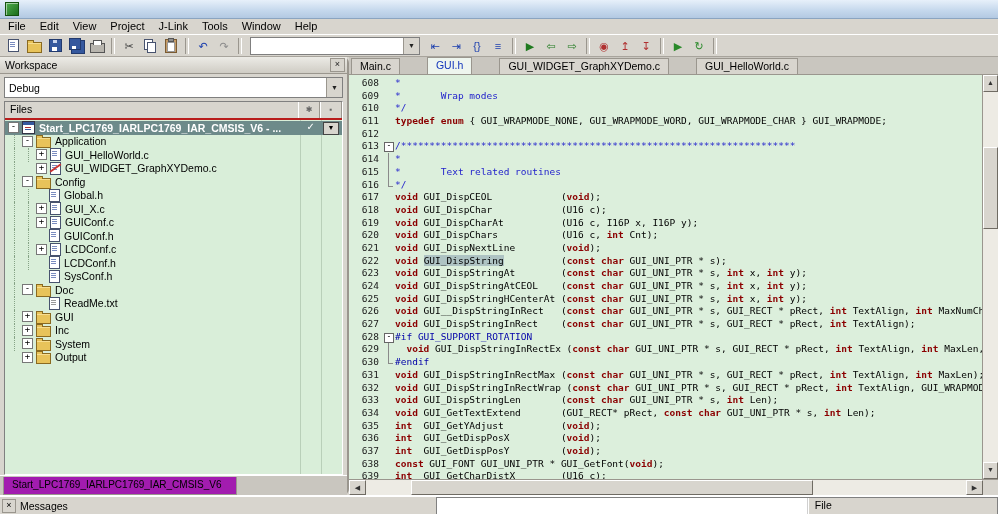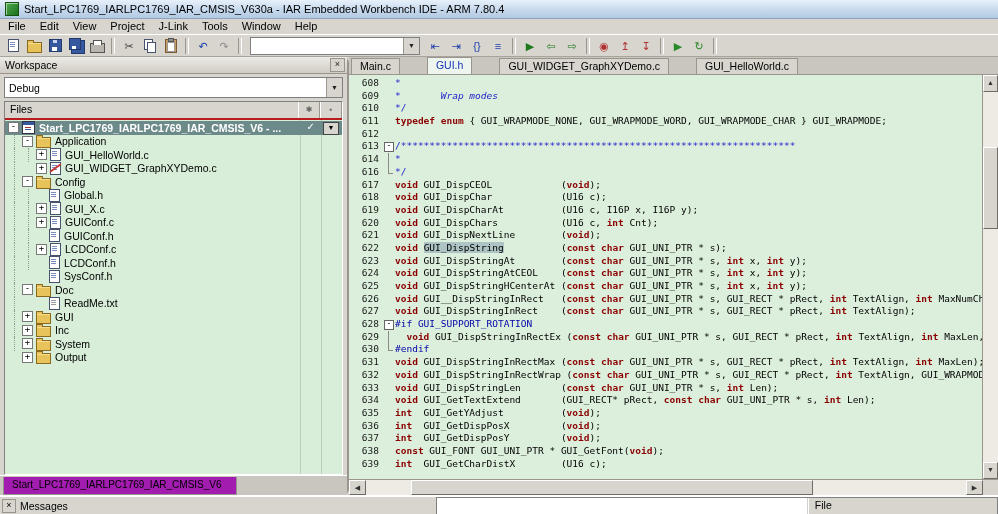--- a/index.html
+++ b/index.html
@@ -113,21 +113,21 @@
   .ln-num{width:30px;flex:none;text-align:right;color:#1a1a1a;padding-right:2px;}
   .ln-fold{width:14px;flex:none;position:relative;}
   .fold-box{position:absolute;left:3px;top:2px;width:8px;height:8px;border:1px solid #666;background:#fff;
     font-size:8px;line-height:6px;text-align:center;color:#000;}
   .ln-fold.fv::before{content:"";position:absolute;left:7px;top:0;bottom:0;border-left:1px solid #8a8a8a;}
   .ln-fold.fe::before{content:"";position:absolute;left:7px;top:0;height:7px;border-left:1px solid #8a8a8a;}
   .ln-fold.fe::after{content:"";position:absolute;left:7px;top:7px;width:5px;border-top:1px solid #8a8a8a;}
   .ln-src{flex:1;overflow:hidden;}
   .tk-k{color:#8b0000;font-weight:bold;}
   .tk-c{color:#2323cc;}
-  .tk-ci{color:#2323cc;font-style:italic;}
+  .tk-ci{color:#2323cc;}
   .tk-p{color:#0000a8;}
   .tk-hl{background:#aec3c3;}
 
   
   .vscroll{width:15px;flex:none;background:#edebe4;border-left:1px solid #9a968e;display:flex;flex-direction:column;}
   .sb-btn{height:15px;flex:none;background:#d8d5ce;border:1px solid;border-color:#fff #6f6b63 #6f6b63 #fff;
     font-size:7px;text-align:center;line-height:13px;color:#333;}
   .sb-track{flex:1;position:relative;}
   .sb-thumb-v{position:absolute;left:0;right:0;top:55px;height:80px;background:#d8d5ce;
     border:1px solid;border-color:#fff #6f6b63 #6f6b63 #fff;}
@@ -150,21 +150,20 @@
   .bb-colspacer{width:370px;flex:none;border-right:1px solid #d0d0d0;}
   .bb-colheader{flex:1;background:#d8d5ce;border-left:1px solid #fff;padding:1px 0 0 6px;font-size:10.5px;}
 </style>
 </head>
 <body>
 
 <div class="window">
 
   <div class="titlebar">
     <span class="appicon"></span>
-    <span>Start_LPC1769_IARLPC1769_IAR_CMSIS_V630a - IAR Embedded Workbench IDE - ARM 7.80.4</span>
   </div>
 
   <div class="menubar">
       <div class="menu-item">File</div>
       <div class="menu-item">Edit</div>
       <div class="menu-item">View</div>
       <div class="menu-item">Project</div>
       <div class="menu-item">J-Link</div>
       <div class="menu-item">Tools</div>
       <div class="menu-item">Window</div>
@@ -406,20 +405,21 @@
         </div>
       <div class="ed-mid">
         <div class="code" id="code-lines">
             <div class="cl"><span class="ln-num">608</span><span class="ln-fold"></span><span class="ln-src"><span class="tk-c">*</span></span></div>
             <div class="cl"><span class="ln-num">609</span><span class="ln-fold"></span><span class="ln-src"><span class="tk-c">*       </span><span class="tk-ci">Wrap modes</span></span></div>
             <div class="cl"><span class="ln-num">610</span><span class="ln-fold"></span><span class="ln-src"><span class="tk-c">*/</span></span></div>
             <div class="cl"><span class="ln-num">611</span><span class="ln-fold"></span><span class="ln-src"><span class="tk-k">typedef</span><span class="tk-t"> </span><span class="tk-k">enum</span><span class="tk-t"> { GUI_WRAPMODE_NONE, GUI_WRAPMODE_WORD, GUI_WRAPMODE_CHAR } GUI_WRAPMODE;</span></span></div>
             <div class="cl"><span class="ln-num">612</span><span class="ln-fold"></span><span class="ln-src"></span></div>
             <div class="cl"><span class="ln-num">613</span><span class="ln-fold"><span class="fold-box">-</span></span><span class="ln-src"><span class="tk-c">/*********************************************************************</span></span></div>
             <div class="cl"><span class="ln-num">614</span><span class="ln-fold fv"></span><span class="ln-src"><span class="tk-c">*</span></span></div>
+            <div class="cl"><span class="ln-num">615</span><span class="ln-fold fv"></span><span class="ln-src"><span class="tk-c">*       </span><span class="tk-ci">Text related routines</span></span></div>
             <div class="cl"><span class="ln-num">616</span><span class="ln-fold fe"></span><span class="ln-src"><span class="tk-c">*/</span></span></div>
             <div class="cl"><span class="ln-num">617</span><span class="ln-fold"></span><span class="ln-src"><span class="tk-k">void</span><span class="tk-t"> GUI_DispCEOL            (</span><span class="tk-k">void</span><span class="tk-t">);</span></span></div>
             <div class="cl"><span class="ln-num">618</span><span class="ln-fold"></span><span class="ln-src"><span class="tk-k">void</span><span class="tk-t"> GUI_DispChar            (U16 c);</span></span></div>
             <div class="cl"><span class="ln-num">619</span><span class="ln-fold"></span><span class="ln-src"><span class="tk-k">void</span><span class="tk-t"> GUI_DispCharAt          (U16 c, I16P x, I16P y);</span></span></div>
             <div class="cl"><span class="ln-num">620</span><span class="ln-fold"></span><span class="ln-src"><span class="tk-k">void</span><span class="tk-t"> GUI_DispChars           (U16 c, </span><span class="tk-k">int</span><span class="tk-t"> Cnt);</span></span></div>
             <div class="cl"><span class="ln-num">621</span><span class="ln-fold"></span><span class="ln-src"><span class="tk-k">void</span><span class="tk-t"> GUI_DispNextLine        (</span><span class="tk-k">void</span><span class="tk-t">);</span></span></div>
             <div class="cl"><span class="ln-num">622</span><span class="ln-fold"></span><span class="ln-src"><span class="tk-k">void</span><span class="tk-t"> </span><span class="tk-hl">GUI_DispString</span><span class="tk-t">          (</span><span class="tk-k">const</span><span class="tk-t"> </span><span class="tk-k">char</span><span class="tk-t"> GUI_UNI_PTR * s);</span></span></div>
             <div class="cl"><span class="ln-num">623</span><span class="ln-fold"></span><span class="ln-src"><span class="tk-k">void</span><span class="tk-t"> GUI_DispStringAt        (</span><span class="tk-k">const</span><span class="tk-t"> </span><span class="tk-k">char</span><span class="tk-t"> GUI_UNI_PTR * s, </span><span class="tk-k">int</span><span class="tk-t"> x, </span><span class="tk-k">int</span><span class="tk-t"> y);</span></span></div>
             <div class="cl"><span class="ln-num">624</span><span class="ln-fold"></span><span class="ln-src"><span class="tk-k">void</span><span class="tk-t"> GUI_DispStringAtCEOL    (</span><span class="tk-k">const</span><span class="tk-t"> </span><span class="tk-k">char</span><span class="tk-t"> GUI_UNI_PTR * s, </span><span class="tk-k">int</span><span class="tk-t"> x, </span><span class="tk-k">int</span><span class="tk-t"> y);</span></span></div>
             <div class="cl"><span class="ln-num">625</span><span class="ln-fold"></span><span class="ln-src"><span class="tk-k">void</span><span class="tk-t"> GUI_DispStringHCenterAt (</span><span class="tk-k">const</span><span class="tk-t"> </span><span class="tk-k">char</span><span class="tk-t"> GUI_UNI_PTR * s, </span><span class="tk-k">int</span><span class="tk-t"> x, </span><span class="tk-k">int</span><span class="tk-t"> y);</span></span></div>

